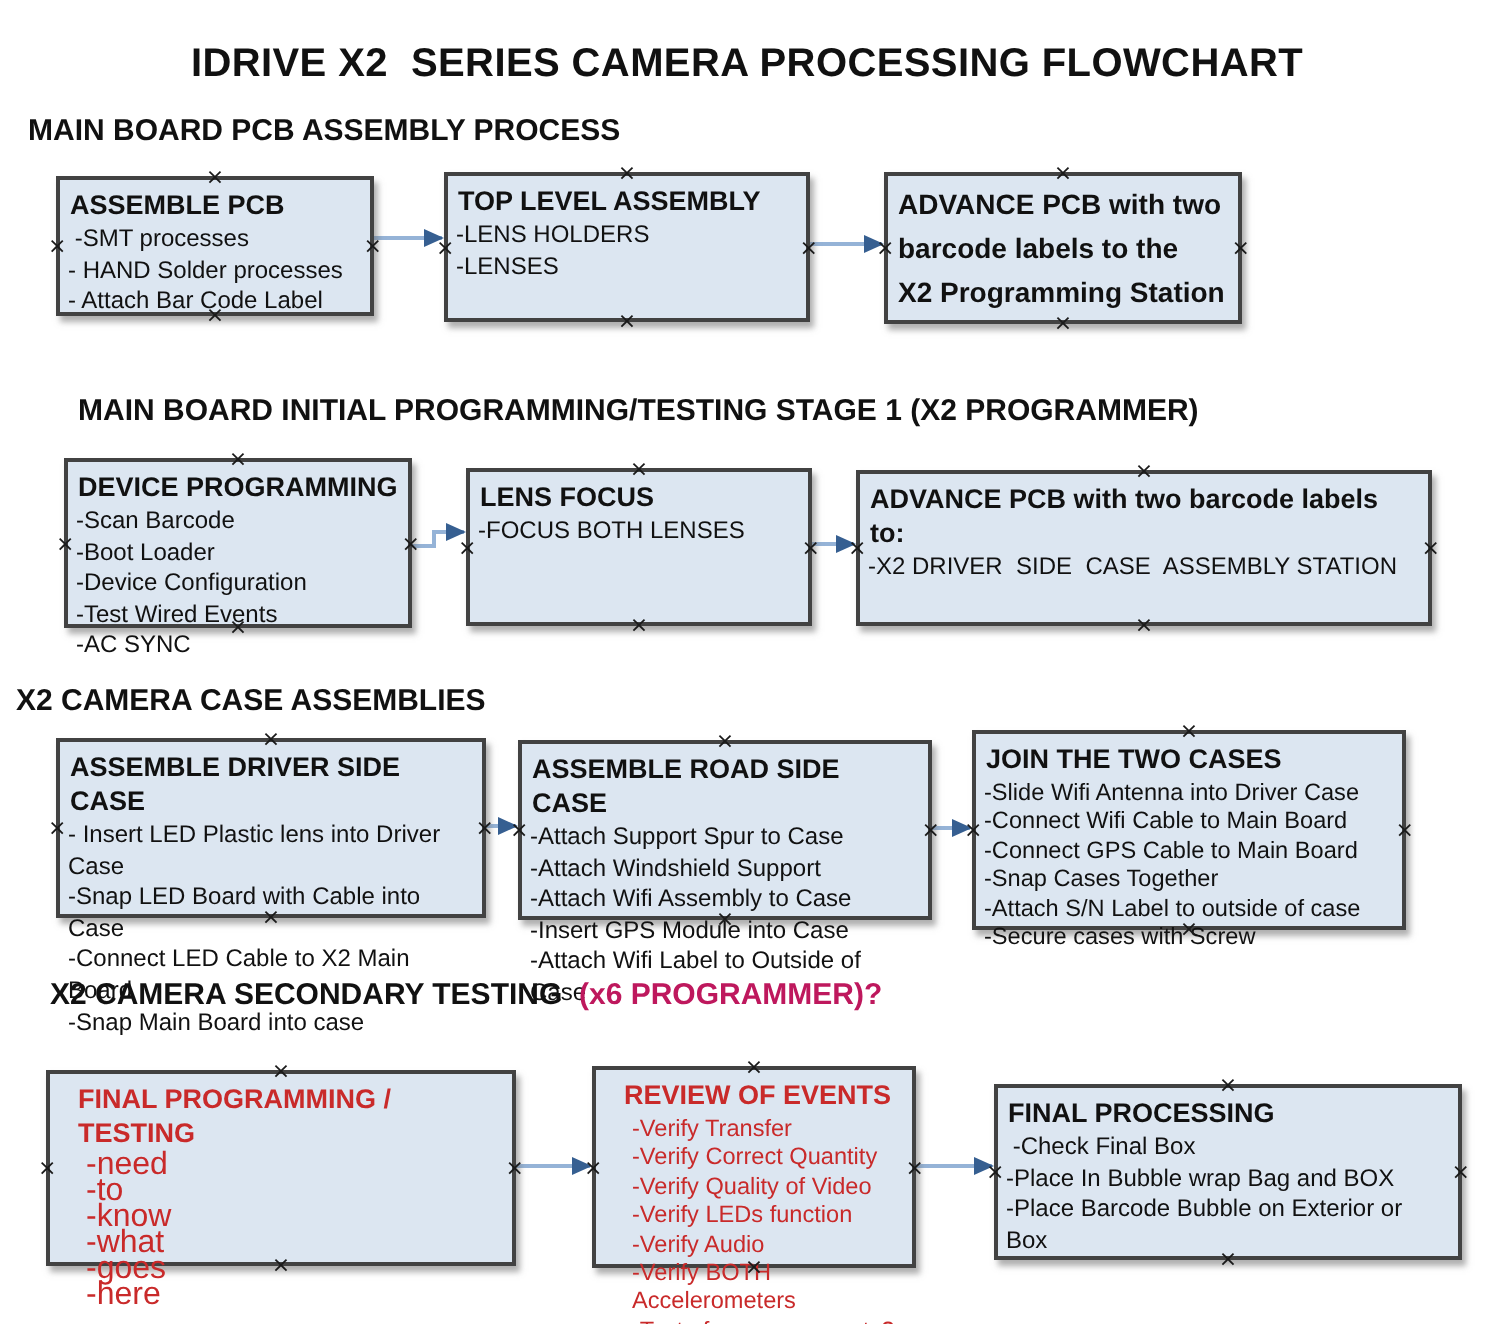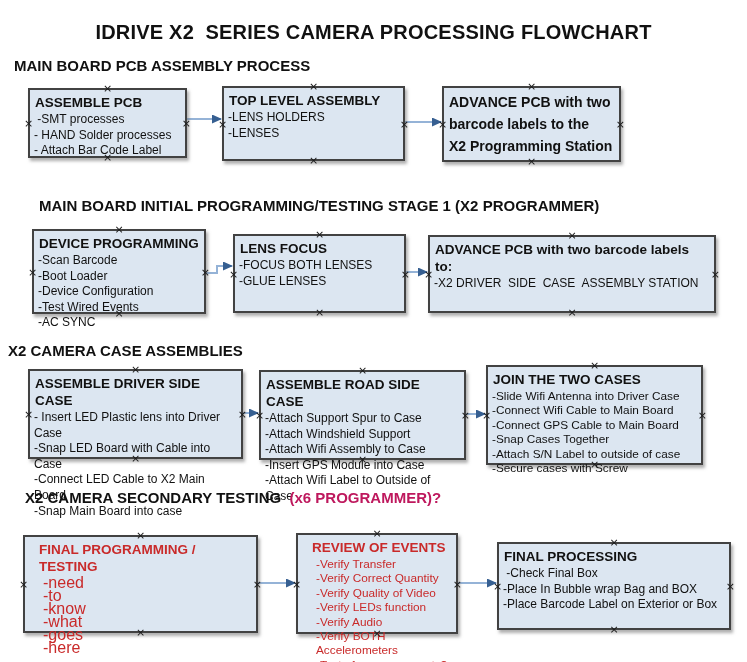--- a/index.html
+++ b/index.html
@@ -114,21 +114,20 @@
   <span class="handle top">×</span>
       <span class="handle bottom">×</span>
       <span class="handle left">×</span>
       <span class="handle right">×</span>
     </div>
 
   <div class="flowbox" style="left:233px;top:234px;width:169px;height:75px;">
     <div class="box-title">LENS FOCUS</div>
     <div class="box-items">
         <div class="box-item">-FOCUS BOTH LENSES</div>
-        <div class="box-item">-GLUE LENSES</div>
       </div>
   <span class="handle top">×</span>
       <span class="handle bottom">×</span>
       <span class="handle left">×</span>
       <span class="handle right">×</span>
     </div>
 
   <div class="flowbox" style="left:428px;top:235px;width:284px;height:74px;">
     <div class="box-title">ADVANCE PCB with two barcode labels to:</div>
     <div class="box-items">
@@ -220,21 +219,21 @@
       <span class="handle bottom">×</span>
       <span class="handle left">×</span>
       <span class="handle right">×</span>
     </div>
 
   <div class="flowbox" style="left:497px;top:542px;width:230px;height:84px;">
     <div class="box-title">FINAL PROCESSING</div>
     <div class="box-items">
         <div class="box-item"> -Check Final Box</div>
         <div class="box-item">-Place In Bubble wrap Bag and BOX</div>
-        <div class="box-item">-Place Barcode Label on Exterior or Box</div>
+        <div class="box-item">-Place Barcode Bubble on Exterior or Box</div>
       </div>
   <span class="handle top">×</span>
       <span class="handle bottom">×</span>
       <span class="handle left">×</span>
       <span class="handle right">×</span>
     </div>
 
 </div>
 
 </body></html>

